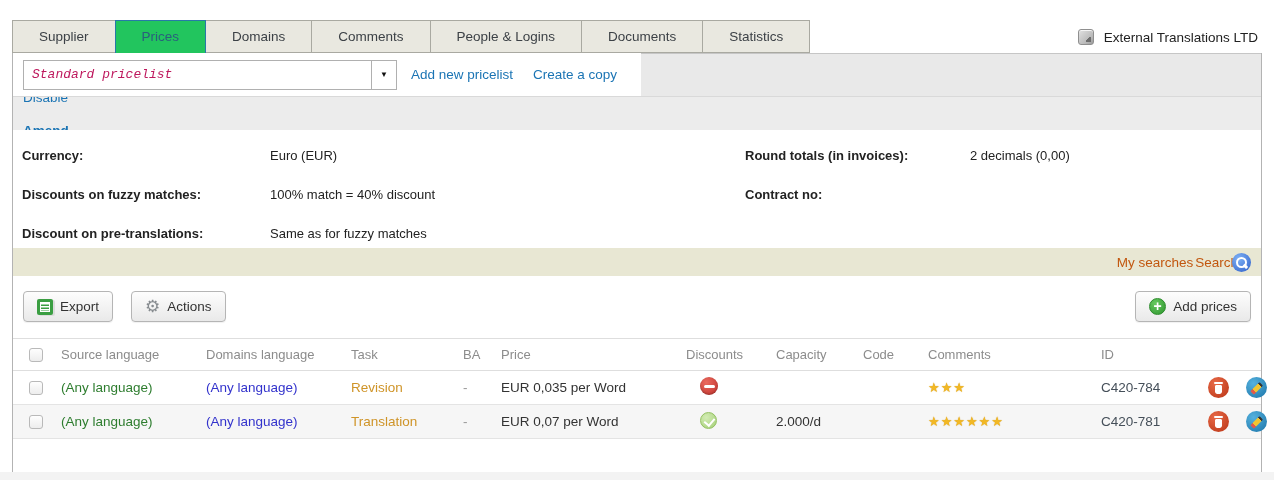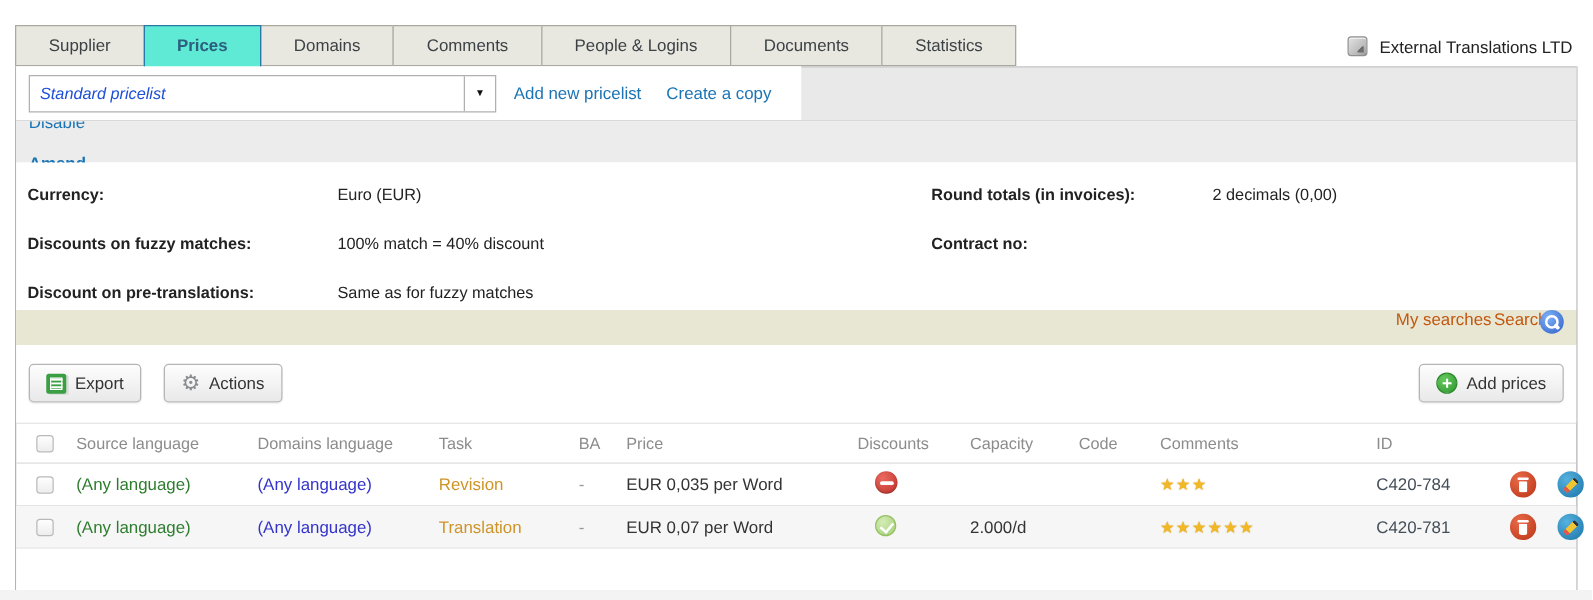--- a/index.html
+++ b/index.html
@@ -5,62 +5,62 @@
   * { box-sizing: border-box; margin: 0; padding: 0; }
   html,body { width: 1274px; height: 480px; font-family: "Liberation Sans", sans-serif; background:#fff; }
   .page { position: relative; width: 1274px; height: 480px; overflow: hidden; background:#fff; }
   .wrap { position: absolute; left: 12px; top: 20px; width: 1250px; }
 
   
   .tabrow { position: relative; height: 33px; display: flex; align-items: flex-end; }
   .tab { height: 33px; line-height: 32px; padding: 0 26px; background:#e9e8e0;
          border: 1px solid #a9a9a1; margin-right: -1px; font-size: 13.5px; color:#3c4146;
          text-align: center; white-space: nowrap; cursor: pointer; }
-  .tab.active { background:#5eead4; border: 1px solid #2779a8; border-bottom: none;
-                color:#2b5f7d; position: relative; z-index: 2; font-weight: bold; }
+  .tab.active { background:#22c55e; border: 1px solid #2779a8; border-bottom: none;
+                color:#2b5f7d; position: relative; z-index: 2; }
   .account { position: absolute; right: 4px; top: 9px; display: flex; align-items: center; gap: 10px;
              font-size: 13.5px; color:#222; }
   .comp-ico { width: 16px; height: 16px; border-radius: 3px; border: 1px solid #8f8f8f;
               background: linear-gradient(135deg, #e2e2e2 0%, #b9b9b9 70%, #9a9a9a 100%);
               position: relative; box-shadow: inset 0 1px 0 #f5f5f5; }
   .comp-ico::after { content:""; position: absolute; right: 2px; bottom: 2px; width: 5px; height: 5px;
               background: linear-gradient(135deg, transparent 40%, #6d6d6d 40%); }
 
   
   .content { border-left: 1px solid #b3b3b3; border-right: 1px solid #b3b3b3;
              border-bottom: 1px solid #a8a8a8; background:#fff; }
 
   
   .plrow { position: relative; height: 44px; background:#fff; border-bottom: 1px solid #d9d9d9; }
   .plgray { position: absolute; left: 628px; right: 0; top: 0; bottom: 0;
             background:#e9e9e9; border-top: 1px solid #c6c6c6; }
   .plwhite { position: absolute; left: 0; top: 0; height: 100%; display: flex; align-items: center; z-index: 1; }
   .select { width: 374px; height: 30px; margin-left: 10px; border: 1px solid #b0b0b0; background:#fff;
             display: flex; align-items: stretch; cursor: pointer; }
-  .selval { flex: 1; font-style: italic; color:#1d4ed8; font-size: 13px; line-height: 28px; padding-left: 8px;
-            overflow: hidden; white-space: nowrap; }
+  .selval { flex: 1; font-style: italic; color:#be185d; font-size: 13px; line-height: 28px; padding-left: 8px;
+            overflow: hidden; white-space: nowrap; font-family: Liberation Mono, monospace; }
   .selarrow { width: 25px; border-left: 1px solid #b0b0b0; display: flex; align-items: center;
               justify-content: center; font-size: 8px; color:#111; }
   .pllinks { display: flex; gap: 20px; margin-left: 14px; }
   a.link { color:#1a74b4; font-size: 13.5px; text-decoration: none; cursor: pointer; white-space: nowrap; }
 
   
   .panel-header { height: 33px; background:#ececec; display: flex; align-items: center;
                   justify-content: space-between; padding: 0 10px; }
   .ptitle { font-size: 13px; font-weight: bold; color:#111; }
   .pactions { display: flex; gap: 18px; flex-direction: column; }
   .pactions .amend { font-weight: bold; }
 
   
   .detail { position: relative; height: 118px; background:#fff; font-size: 13px; color:#222; }
   .fld { position: absolute; white-space: nowrap; }
   .flabel { font-weight: bold; }
 
   
-  .searchbar { height: 28px; background:#e8e7d3; display: flex; 
+  .searchbar { height: 28px; background:#e8e7d3; display: flex; align-items: center;
                justify-content: flex-end; gap: 2px; padding-right: 10px; }
   .searchbar a { color:#c2570f; font-size: 13.5px; text-decoration: none; cursor: pointer; }
   .search-ico { width: 19px; height: 19px; border-radius: 50%;
                 background: radial-gradient(circle at 35% 30%, #7eb1f5, #2e5fc8);
                 position: relative; margin-left: -8px; cursor: pointer; }
   .search-ico::before { content:""; position: absolute; left: 4px; top: 4px; width: 7px; height: 7px;
                 border: 2px solid #fff; border-radius: 50%; }
   .search-ico::after { content:""; position: absolute; left: 12px; top: 11px; width: 2.5px; height: 5px;
                 background:#fff; transform: rotate(-45deg); border-radius: 1px; }
 

